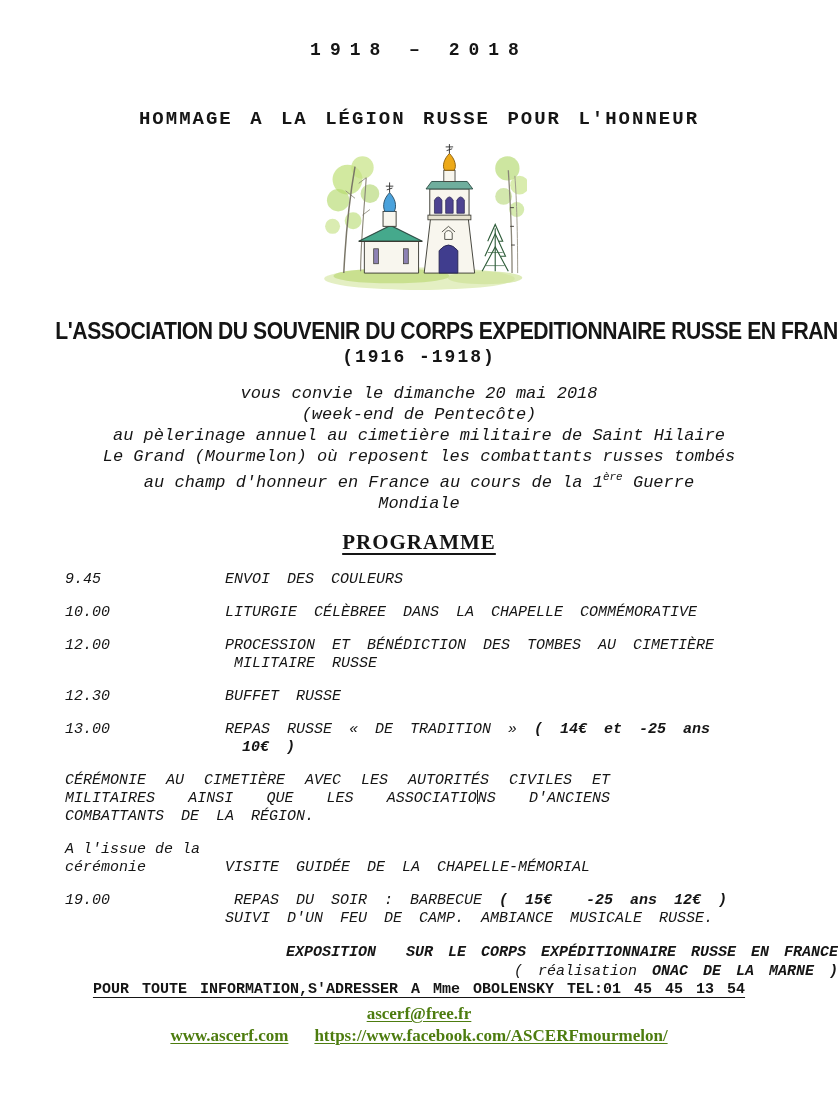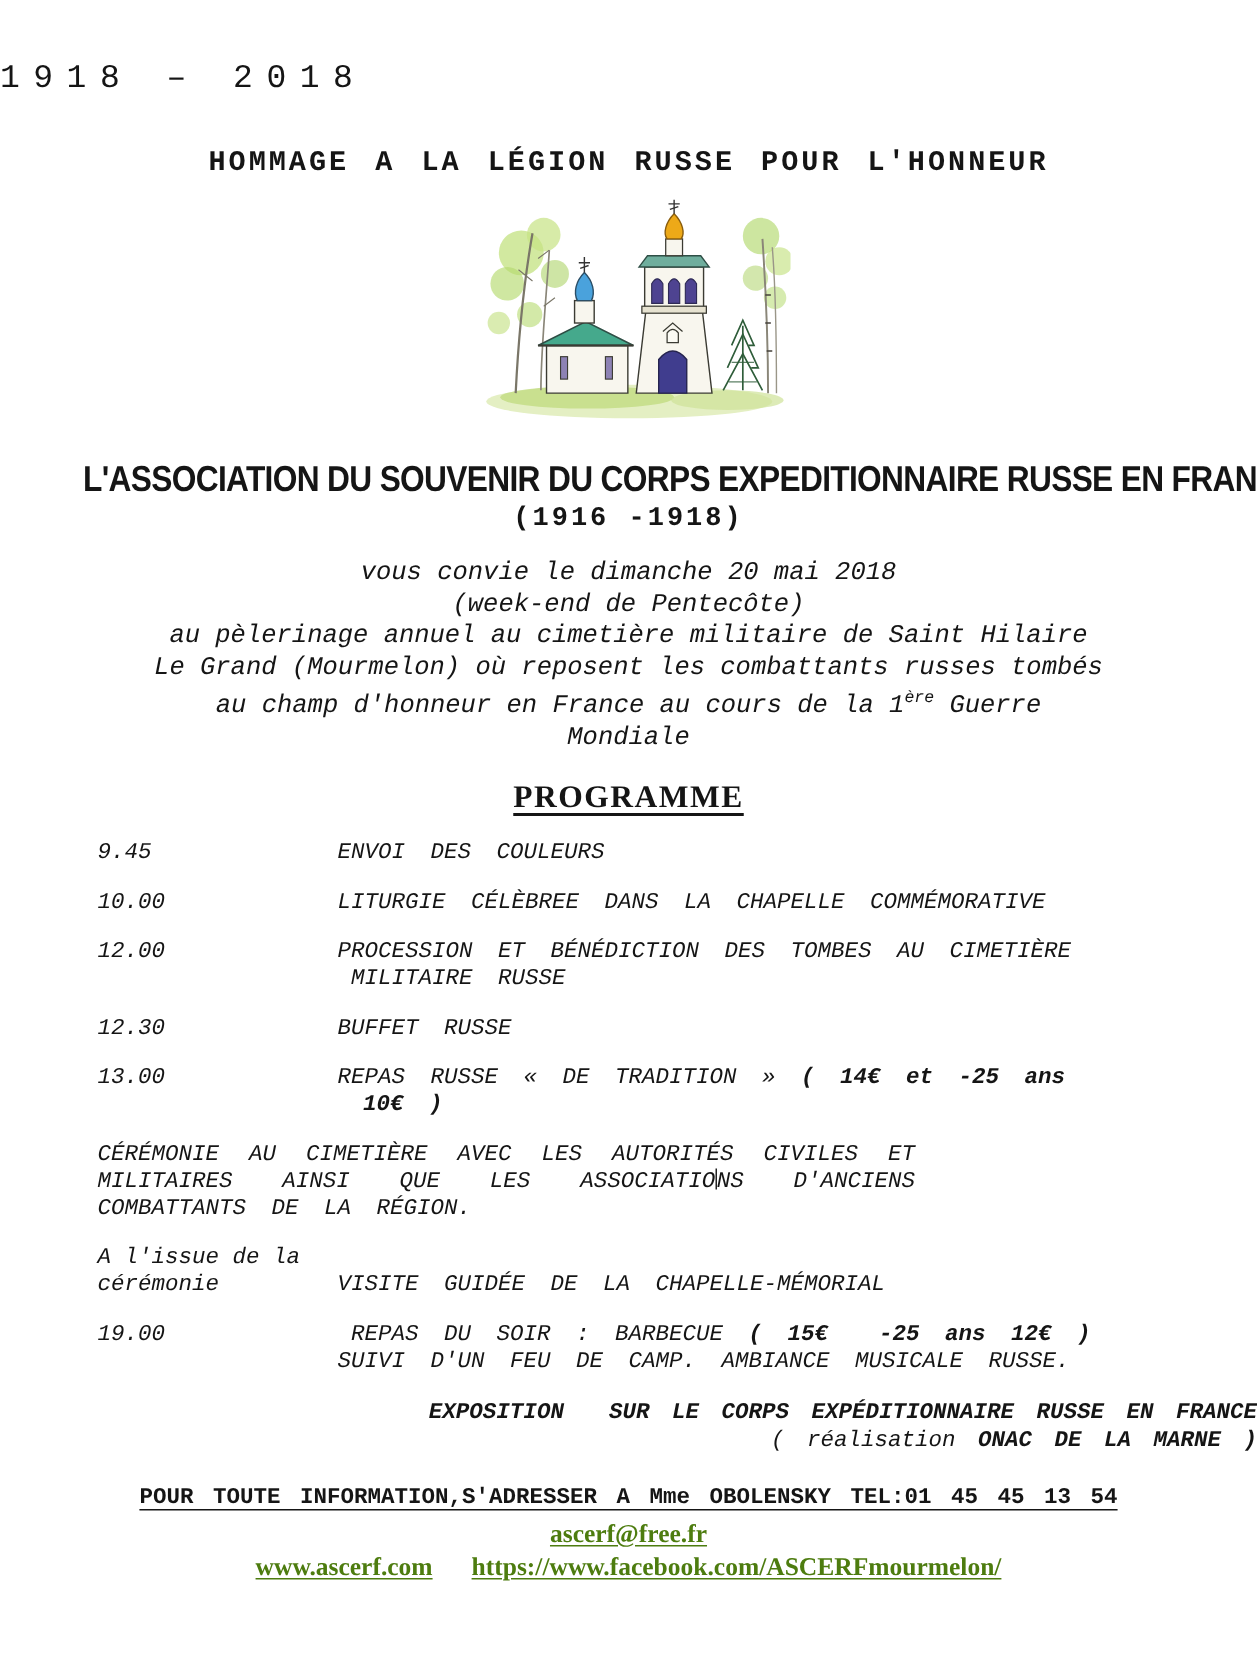--- a/index.html
+++ b/index.html
@@ -3,25 +3,25 @@
 <meta charset="utf-8">
 <style>
   * { margin:0; padding:0; box-sizing:border-box; }
   html,body { background:#ffffff; }
   body {
     width:838px; height:1108px; overflow:hidden;
     font-family:"Liberation Mono", monospace;
     color:#151515;
   }
   .years {
-    margin-top:40px; text-align:left;
-    font-size:22px; font-weight:normal; letter-spacing:9px;
+    margin-top:40px; text-align:center;
+    font-size:18px; font-weight:bold; letter-spacing:9px;
   }
   .main-title {
-    margin-top:32px; text-align:center;
+    margin-top:48px; text-align:center;
     font-size:19px; font-weight:bold; letter-spacing:2px;
     word-spacing:4px;
   }
   .illustration-wrap { margin-top:12px; text-align:center; }
   .assoc-name {
     margin-top:20px; text-align:center;
     font-family:"Liberation Sans", sans-serif;
     font-size:24px; font-weight:bold; letter-spacing:-0.5px;
   }
   .assoc-name .condensed {
@@ -64,21 +64,21 @@
     display:inline-block; width:0; height:14px;
     border-left:1px solid #222; vertical-align:-2px;
   }
   .exposition {
     margin-top:8px; text-align:right;
     font-style:italic; font-size:15px; line-height:19px;
     word-spacing:6px; font-weight:bold;
   }
   .exposition .normal-seg { font-weight:normal; }
   .footer-info {
-    margin-top:20px; text-align:center;
+    text-align:center;
     font-size:15px; font-weight:bold; word-spacing:4px;
   }
   .footer-info span {
     text-decoration:underline; text-underline-offset:4px;
   }
   .links { text-align:center; font-family:"Liberation Serif", serif; }
   .links a {
     color:#4d7c0f; font-weight:bold; font-size:17px;
     text-decoration:underline; text-underline-offset:2px;
   }

